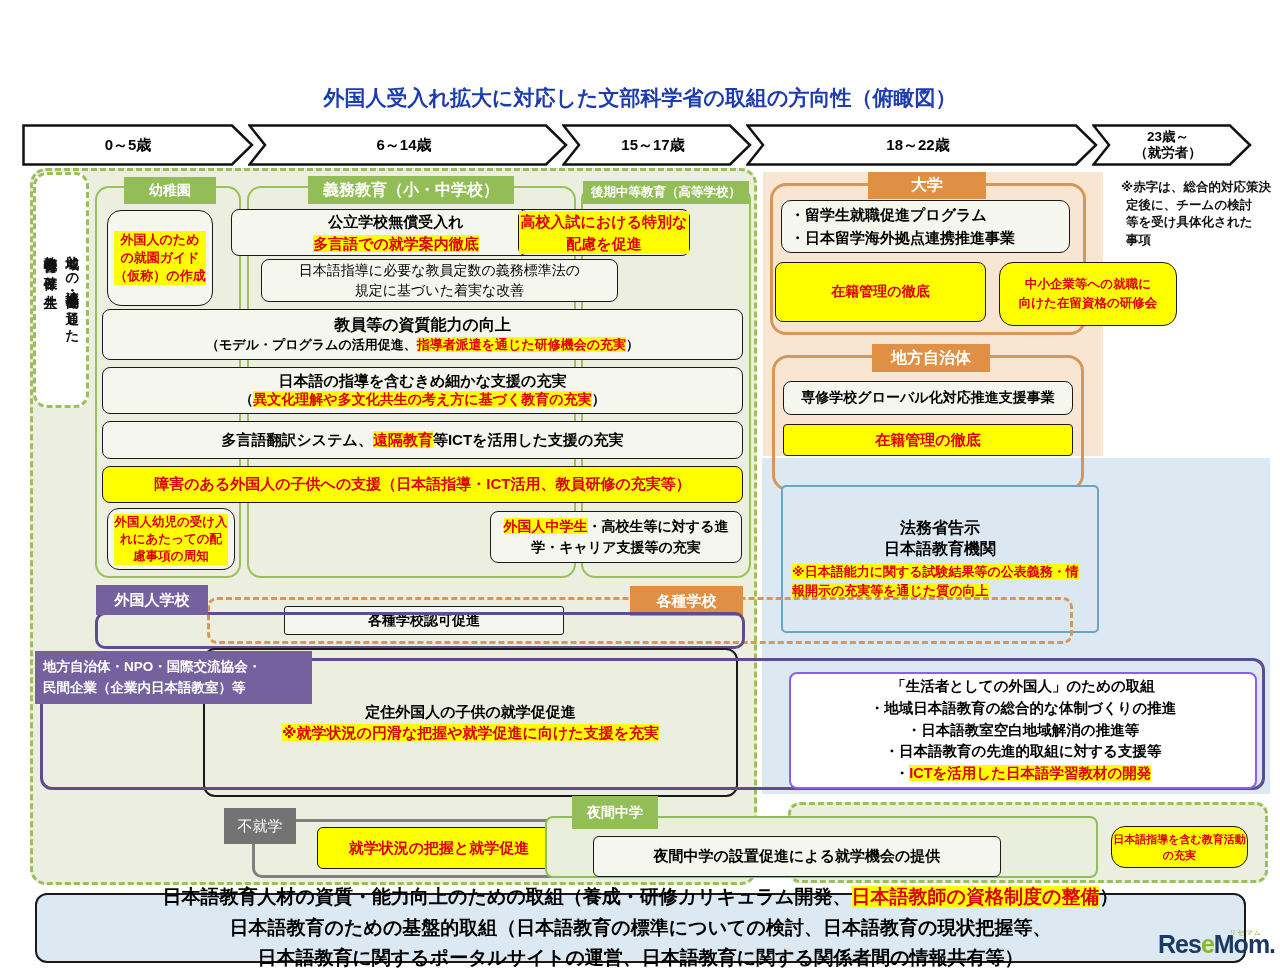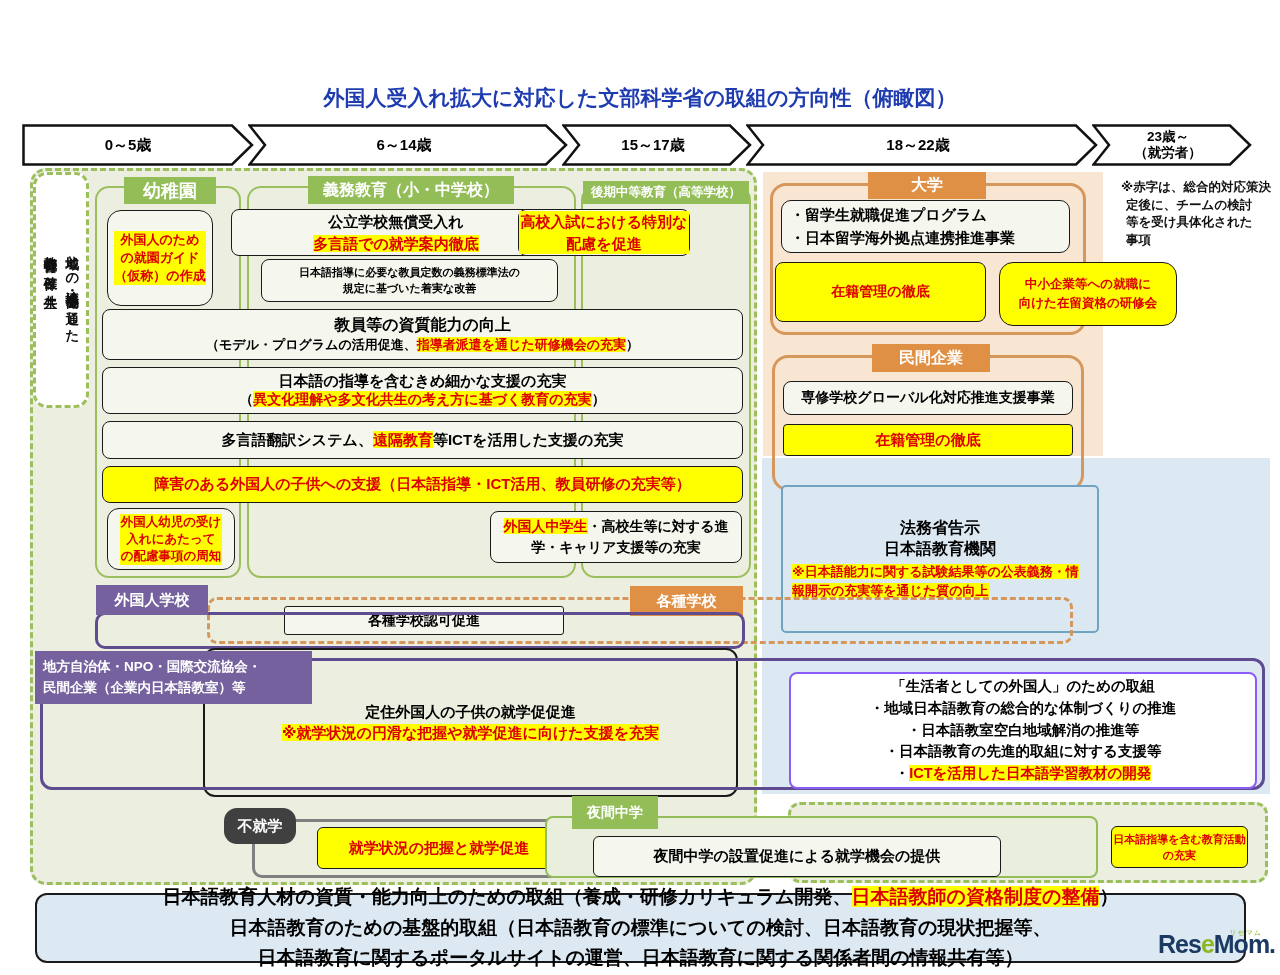--- a/index.html
+++ b/index.html
@@ -8,21 +8,21 @@
   .abs{position:absolute;box-sizing:border-box;}
   .pre{white-space:pre-line;}
   .ctr{display:flex;flex-direction:column;align-items:center;justify-content:center;text-align:center;}
   .hl{background:#ffff00;color:#dd0000;font-weight:700;}
   .red{color:#dd0000;font-weight:700;}
   .box{background:#f5f6ee;border:1.8px solid #1a1a1a;border-radius:8px;}
   .ybox{background:#ffff00;border:1.8px solid #1a1a1a;border-radius:8px;}
   .tab-green{background:#93bd57;color:#fff;font-weight:700;}
   .tab-orange{background:#df9045;color:#fff;font-weight:700;}
   .tab-purple{background:#75619e;color:#fff;font-weight:700;}
-  .tab-gray{background:#404040;color:#fff;font-weight:700;border-radius:13px;}
+  .tab-gray{background:#737373;color:#fff;font-weight:400;}
   .gcontainer{border:2.5px solid #9cbf5e;border-radius:14px;background:transparent;}
   .ocontainer{border:3px solid #d5975c;border-radius:16px;background:transparent;}
   .note-line{line-height:1.4;margin-left:8px;}
   .note-line:not(:first-child){margin-left:13px;}
   .b{font-weight:700;}
   svg{display:block;}
 </style>
 </head>
 <body>
 
@@ -95,55 +95,55 @@
   <div class="abs box ctr" style="left:107px;top:210px;width:106px;height:96px;border-radius:14px;font-size:13px;padding:6px;">
     <span class="hl">外国人のための就園ガイド（仮称）の作成</span>
   </div>
   <div class="abs box ctr" style="left:231px;top:209px;width:330px;height:47px;font-size:15px;line-height:1.45;">
     <div class="b">公立学校無償受入れ</div>
     <div><span class="hl">多言語での就学案内徹底</span></div>
   </div>
   <div class="abs box ctr" style="left:518px;top:209px;width:172px;height:47px;font-size:15px;line-height:1.45;">
     <span class="hl">高校入試における特別な配慮を促進</span>
   </div>
-  <div class="abs box ctr pre" style="left:261px;top:259px;width:297px;height:43px;font-size:11px;font-weight:700;line-height:1.4;">日本語指導に必要な教員定数の義務標準法の
+  <div class="abs box ctr pre" style="left:261px;top:259px;width:357px;height:43px;font-size:14px;font-weight:400;line-height:1.4;">日本語指導に必要な教員定数の義務標準法の
 規定に基づいた着実な改善</div>
   <div class="abs box ctr" style="left:102px;top:309px;width:641px;height:51px;">
     <div class="b" style="font-size:16px;">教員等の資質能力の向上</div>
     <div style="font-size:13px;font-weight:700;"><span>（モデル・プログラムの活用促進、</span><span class="hl">指導者派遣を通じた研修機会の充実</span><span>）</span></div>
   </div>
   <div class="abs box ctr" style="left:102px;top:367px;width:641px;height:47px;">
     <div class="b" style="font-size:15px;">日本語の指導を含むきめ細かな支援の充実</div>
     <div style="font-size:14px;font-weight:700;"><span>（</span><span class="hl">異文化理解や多文化共生の考え方に基づく教育の充実</span><span>）</span></div>
   </div>
   <div class="abs box ctr" style="left:102px;top:421px;width:641px;height:38px;font-size:15px;font-weight:700;">
     <div><span>多言語翻訳システム、</span><span class="hl">遠隔教育</span><span>等ICTを活用した支援の充実</span></div>
   </div>
   <div class="abs ybox ctr red" style="left:102px;top:466px;width:641px;height:37px;font-size:15px;">障害のある外国人の子供への支援（日本語指導・ICT活用、教員研修の充実等）</div>
-  <div class="abs box ctr" style="left:107px;top:508px;width:128px;height:62px;border-radius:12px;font-size:12.5px;padding:12px;">
+  <div class="abs box ctr" style="left:107px;top:508px;width:128px;height:62px;border-radius:12px;font-size:12.5px;padding:6px;">
     <span class="hl">外国人幼児の受け入れにあたっての配慮事項の周知</span>
   </div>
   <div class="abs box ctr" style="left:490px;top:511px;width:252px;height:52px;font-size:14px;font-weight:700;line-height:1.5;">
     <div><span class="hl">外国人中学生</span><span>・高校生等に対する進学・キャリア支援等の充実</span></div>
   </div>
 
-  <div class="abs ctr tab-green" style="left:124px;top:177px;width:92px;height:27px;font-size:18px;">幼稚園</div>
+  <div class="abs ctr tab-green" style="left:124px;top:177px;width:92px;height:27px;font-size:14px;">幼稚園</div>
   <div class="abs ctr tab-green" style="left:308px;top:176px;width:206px;height:28px;font-size:16px;">義務教育（小・中学校）</div>
   <div class="abs ctr tab-green" style="left:583px;top:181px;width:166px;height:23px;font-size:12.5px;">後期中等教育（高等学校）</div>
 
   <div class="abs ocontainer" style="left:770px;top:183px;width:316px;height:152px;"></div>
   <div class="abs ctr tab-orange" style="left:868px;top:172px;width:118px;height:27px;font-size:16px;">大学</div>
   <div class="abs box pre" style="left:781px;top:200px;width:289px;height:53px;font-size:15px;font-weight:700;line-height:1.5;display:flex;align-items:center;padding-left:8px;border-radius:10px;">・留学生就職促進プログラム
 ・日本留学海外拠点連携推進事業</div>
   <div class="abs ybox ctr red" style="left:775px;top:262px;width:211px;height:60px;font-size:14px;">在籍管理の徹底</div>
   <div class="abs ybox ctr red pre" style="left:999px;top:262px;width:178px;height:64px;border-radius:14px;font-size:12.5px;line-height:1.5;">中小企業等への就職に
 向けた在留資格の研修会</div>
 
   <div class="abs ocontainer" style="left:772px;top:355px;width:312px;height:136px;"></div>
-  <div class="abs ctr tab-orange" style="left:872px;top:344px;width:118px;height:28px;font-size:16px;">民間企業</div>
+  <div class="abs ctr tab-orange" style="left:872px;top:344px;width:118px;height:28px;font-size:16px;">地方自治体</div>
   <div class="abs box ctr" style="left:783px;top:381px;width:290px;height:34px;font-size:14px;font-weight:700;">専修学校グローバル化対応推進支援事業</div>
   <div class="abs ybox ctr red" style="left:783px;top:424px;width:290px;height:32px;font-size:15px;border-radius:4px;">在籍管理の徹底</div>
 
   <div class="abs ctr" style="left:781px;top:485px;width:318px;height:148px;background:#dce8f1;border:2.5px solid #6fa3c2;border-radius:5px;">
     <div class="b" style="font-size:16px;">法務省告示</div>
     <div class="b" style="font-size:16px;">日本語教育機関</div>
     <div style="width:296px;margin-top:3px;font-size:13px;line-height:1.4;text-align:left;"><span class="hl">※日本語能力に関する試験結果等の公表義務・情報開示の充実等を通じた質の向上</span></div>
   </div>
 
   <div class="abs" style="left:207px;top:597px;width:866px;height:47px;border:3px dashed #d5975c;border-radius:10px;"></div>
@@ -170,21 +170,21 @@
     <div><span>・</span><span class="hl">ICTを活用した日本語学習教材の開発</span></div>
   </div>
 
   <div class="abs" style="left:252px;top:819px;width:326px;height:59px;border:3px solid #808080;border-radius:10px;"></div>
   <div class="abs ctr tab-gray" style="left:224px;top:808px;width:72px;height:36px;font-size:15px;">不就学</div>
   <div class="abs ybox ctr red" style="left:317px;top:827px;width:244px;height:42px;font-size:15px;border-radius:6px;">就学状況の把握と就学促進</div>
 
   <div class="abs" style="left:545px;top:816px;width:553px;height:62px;background:#e9efdc;border:2.5px solid #93bd57;border-radius:8px;"></div>
   <div class="abs ctr tab-green" style="left:572px;top:796px;width:86px;height:33px;font-size:14px;">夜間中学</div>
   <div class="abs box ctr" style="left:593px;top:828px;width:408px;height:41px;font-size:15px;font-weight:700;border-radius:6px;margin-top:8px;">夜間中学の設置促進による就学機会の提供</div>
-  <div class="abs ybox ctr red" style="left:1111px;top:826px;width:137px;height:42px;font-size:11px;border-radius:6px;line-height:1.5;font-family:Liberation Serif, serif;">日本語指導を含む教育活動の充実</div>
+  <div class="abs ybox ctr red" style="left:1111px;top:826px;width:137px;height:42px;font-size:11px;border-radius:14px;line-height:1.5;font-family:Liberation Serif, serif;">日本語指導を含む教育活動の充実</div>
 
   <div class="abs" style="left:1158px;top:930px;width:118px;height:40px;">
     <div class="abs" style="right:14px;top:-2px;font-size:7px;color:#8cb826;letter-spacing:1px;">リセマム</div>
     <div style="font-size:25px;font-weight:700;color:#1b3a63;letter-spacing:-1px;">
       <span>Res</span><span style="color:#8cb826;">e</span><span>Mom.</span>
     </div>
   </div>
 
 </div>
 

